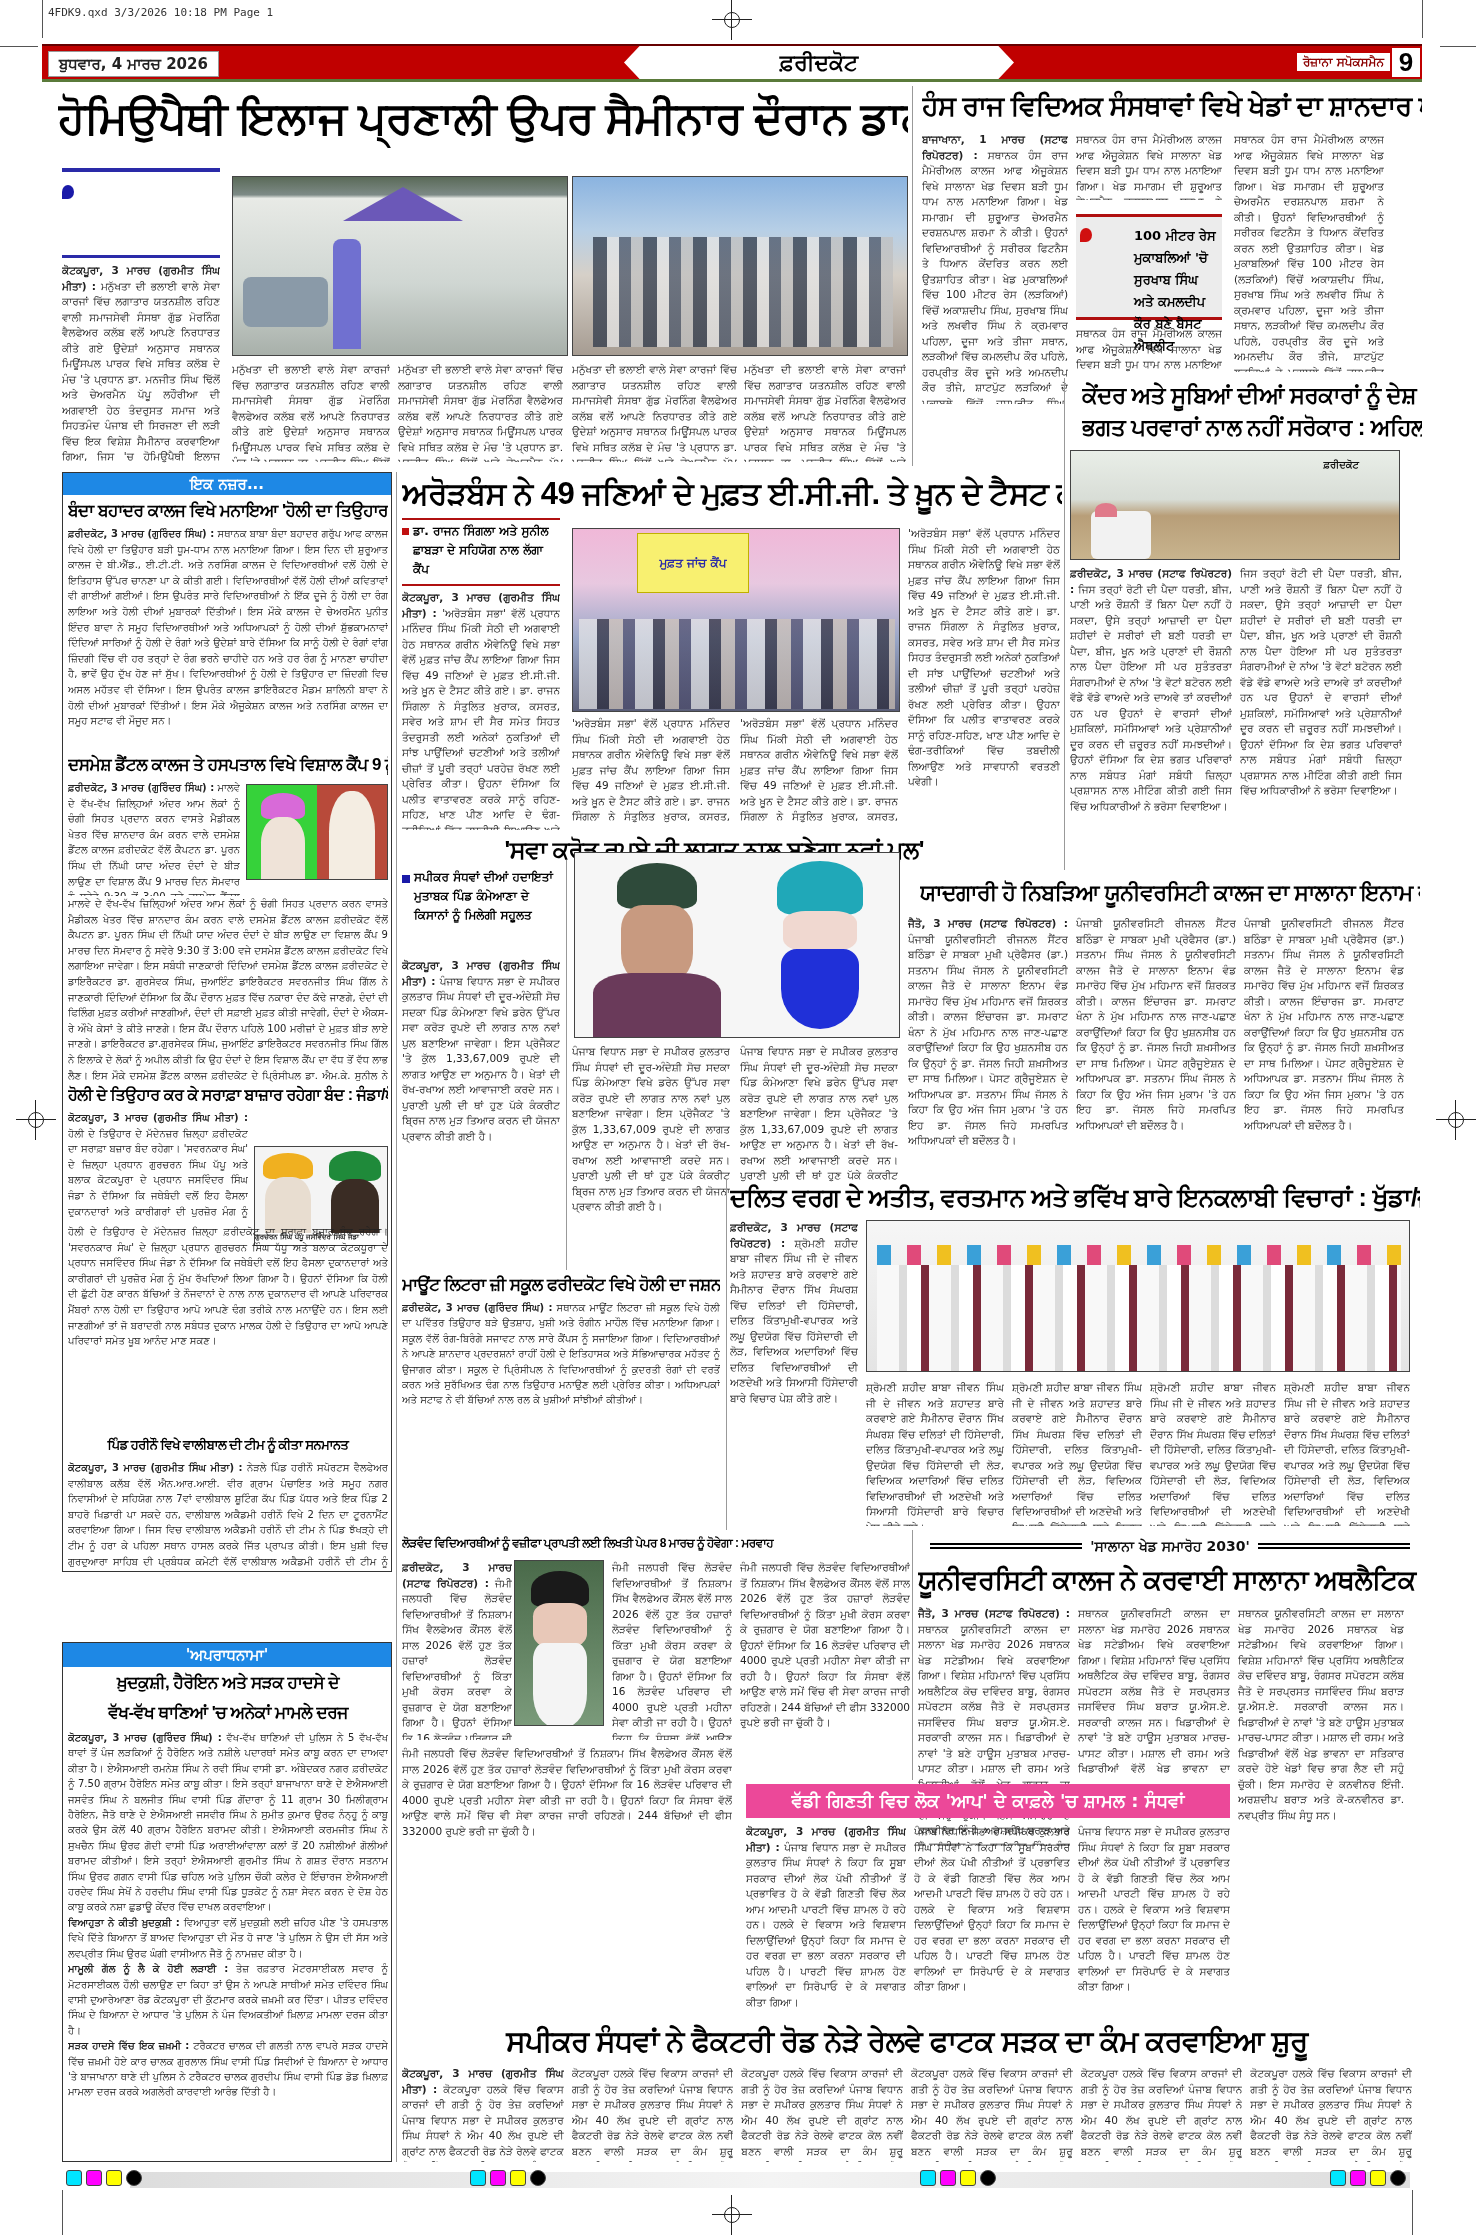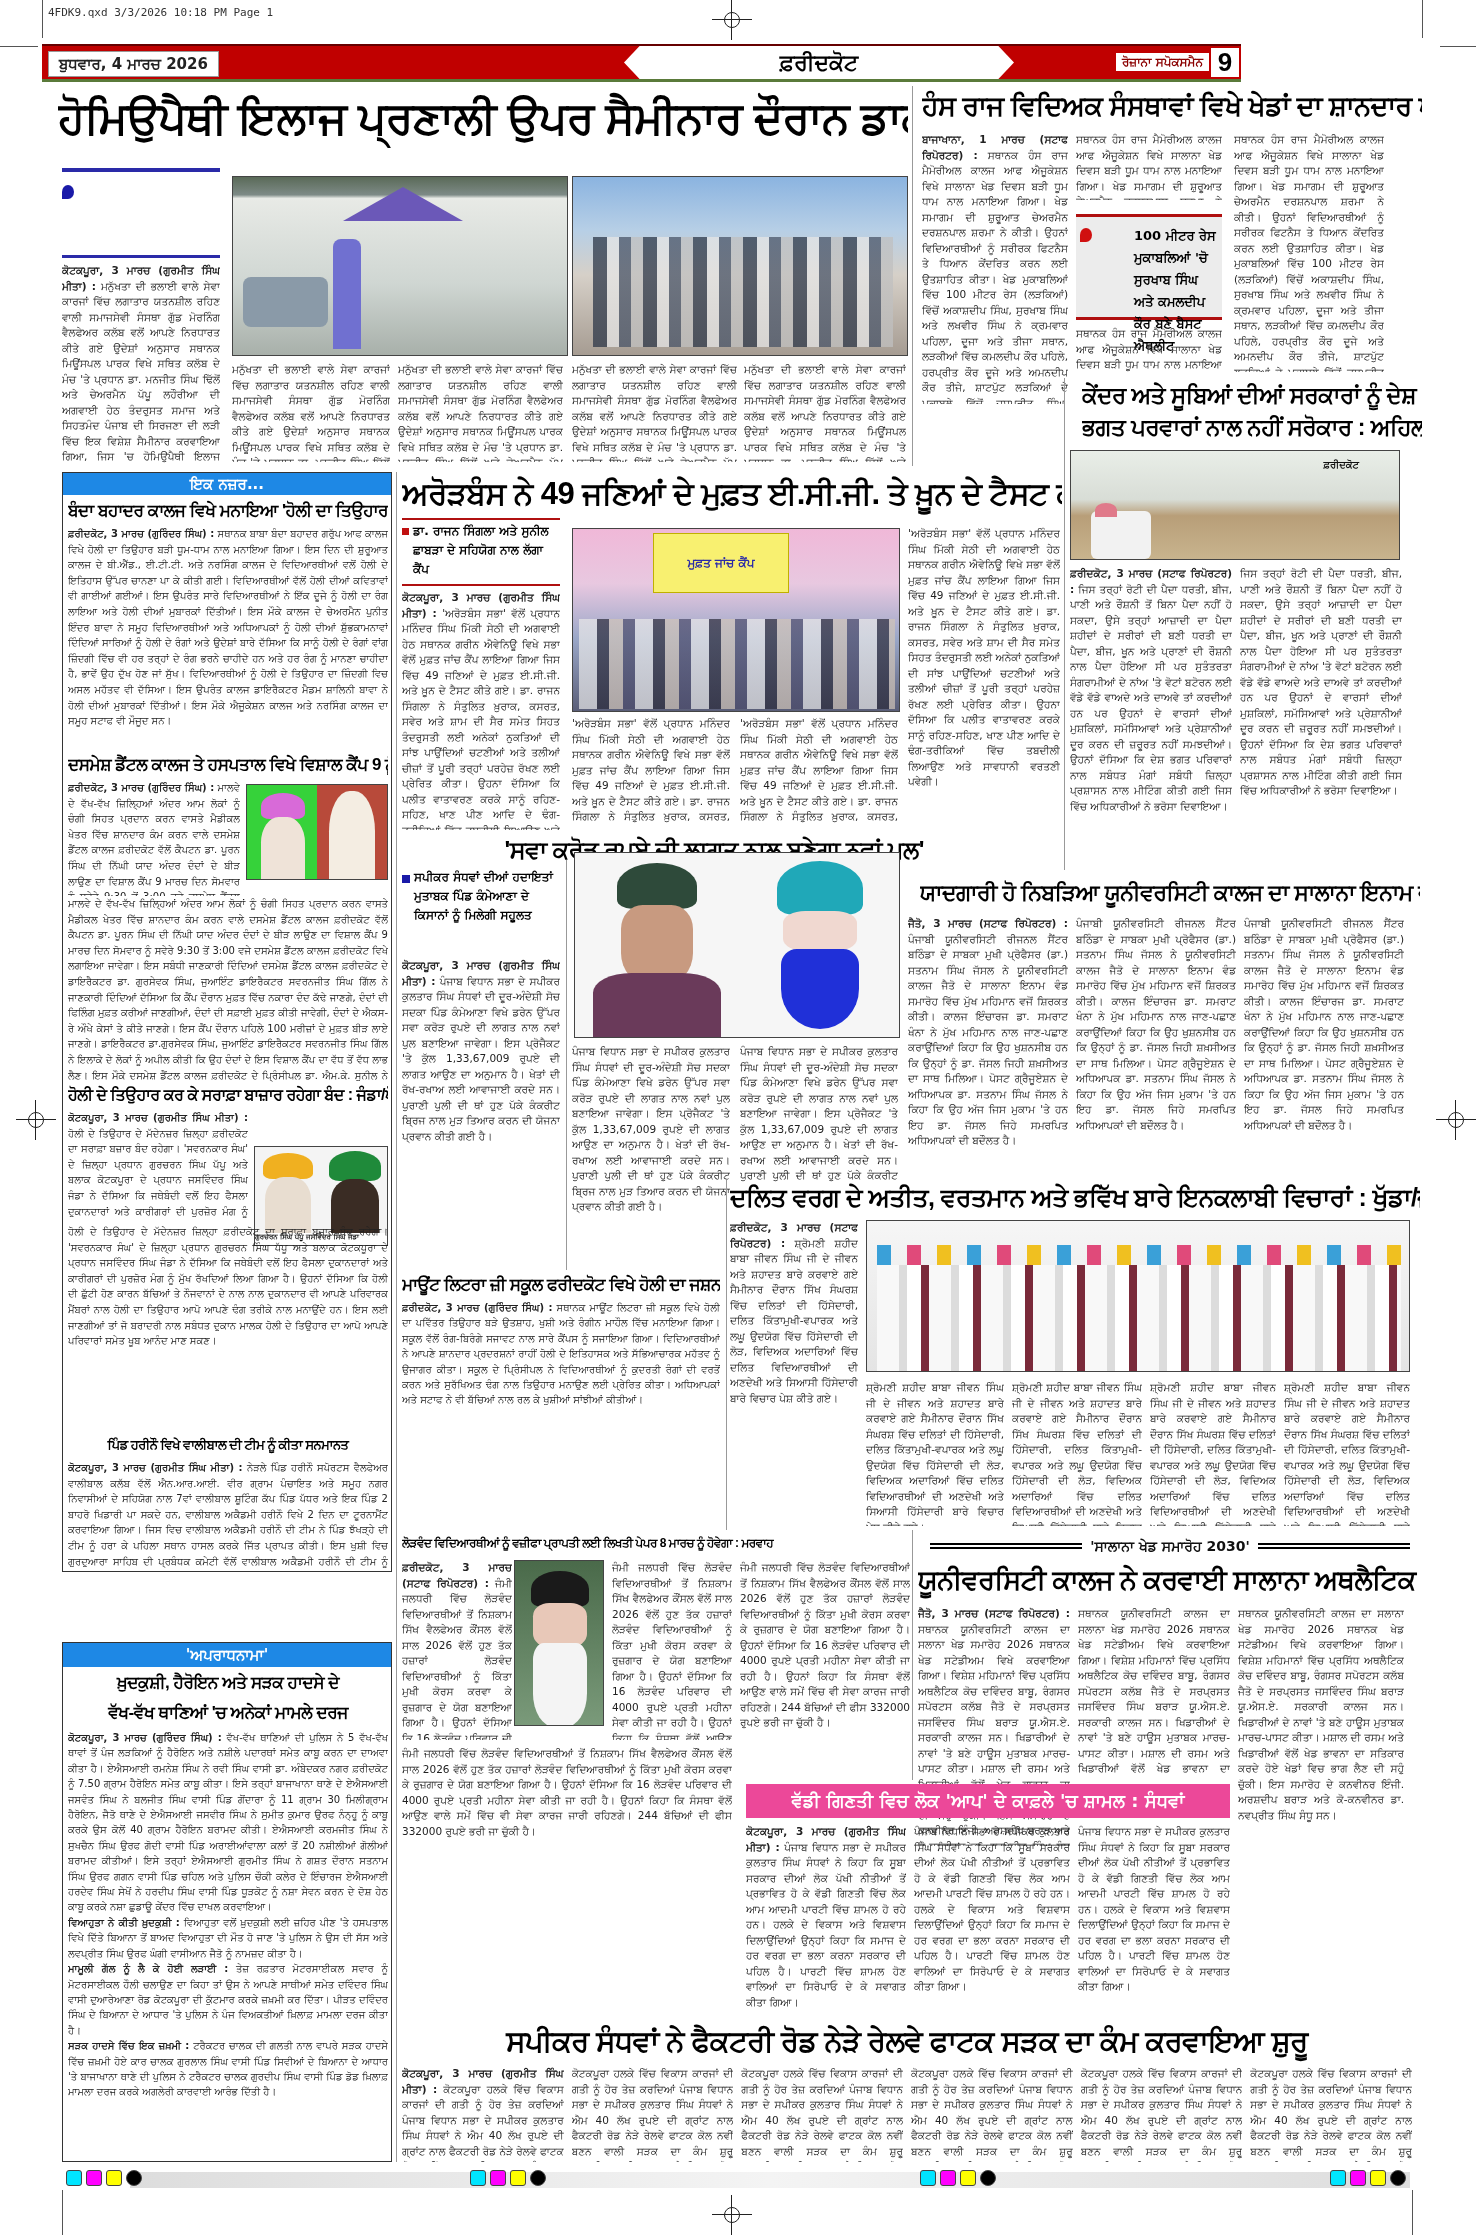--- a/index.html
+++ b/index.html
@@ -7,21 +7,21 @@
   body { font-family: "DejaVu Sans", sans-serif; color: #111; position: relative; }
   .abs { position: absolute; }
   .slug { left: 48px; top: 6px; font-family: "DejaVu Sans Mono", monospace; font-size: 11px; color: #333; }
   .reg { width: 40px; height: 40px; }
   .reg .h { position:absolute; left:0; top:19px; width:40px; height:1px; background:#222; }
   .reg .v { position:absolute; left:19px; top:0; width:1px; height:40px; background:#222; }
   .reg .c { position:absolute; left:12px; top:12px; width:16px; height:16px; border:1px solid #222; border-radius:50%; }
   .trim-v { width:1px; background:#555; }
   .trim-h { height:1px; background:#555; }
 
-  .masthead { left: 42px; top: 44px; width: 1199px; height: 38px; background: #c00000; border-top: 2px solid #600; border-bottom: 3px solid #5a7a3a; }
+  .masthead { left: 42px; top: 44px; width: 1380px; height: 38px; background: #c00000; border-top: 2px solid #600; border-bottom: 3px solid #5a7a3a; }
   .mh-date { position:absolute; left: 6px; top: 5px; background: #fff; border: 1px solid #999; padding: 3px 10px; font-size: 15px; font-weight: bold; color: #222; }
   .mh-center { position:absolute; left: 582px; top: 0; width: 390px; height: 33px; background:#fff; clip-path: polygon(0 50%, 4% 0, 96% 0, 100% 50%, 96% 100%, 4% 100%); display:flex; align-items:center; justify-content:center; font-size: 22px; font-weight: bold; color:#000; }
   .mh-brand { position:absolute; right: 32px; top: 7px; background: #fff; font-size: 12px; font-weight: bold; padding: 2px 6px; color:#8b0000; }
   .mh-page { position:absolute; right: 2px; top: 2px; width: 28px; height: 29px; background:#fff; color:#000; font-size: 26px; font-weight: 900; display:flex; align-items:center; justify-content:center; font-family:"Liberation Sans", sans-serif; }
 
   .headline { font-family: "Liberation Sans", sans-serif; font-weight: bold; color: #000; letter-spacing: -0.5px; white-space: nowrap; overflow: hidden; }
   .sub { font-weight: bold; color:#000; }
   .body-text { font-size: 10.5px; line-height: 15.5px; color: #222; text-align: justify; overflow: hidden; }
   .col-rule { width: 1px; background: #999; }
   .photo { overflow: hidden; border: 1px solid #444; }
@@ -186,21 +186,21 @@
 <div class="abs" style="left:402px; top:522px; width:158px; height:60px; display:flex; gap:4px;">
   <span style="width:7px; height:7px; background:#c01010; margin-top:6px; flex:none;"></span>
   <div class="sub" style="font-size:12px; line-height:19px;">ਡਾ. ਰਾਜਨ ਸਿੰਗਲਾ ਅਤੇ ਸੁਨੀਲ ਛਾਬੜਾ ਦੇ ਸਹਿਯੋਗ ਨਾਲ ਲੱਗਾ ਕੈਂਪ</div>
 </div>
 <div class="abs" style="left:402px; top:584px; width:158px; height:2px; background:#b01010;"></div>
 <div class="abs body-text" style="left:402px; top:590px; width:158px; height:240px;">
   <b>ਕੋਟਕਪੂਰਾ, 3 ਮਾਰਚ (ਗੁਰਮੀਤ ਸਿੰਘ ਮੀਤਾ) :</b>
   <span>'ਅਰੋੜਬੰਸ ਸਭਾ' ਵੱਲੋਂ ਪ੍ਰਧਾਨ ਮਨਿੰਦਰ ਸਿੰਘ ਮਿੱਕੀ ਸੇਠੀ ਦੀ ਅਗਵਾਈ ਹੇਠ ਸਥਾਨਕ ਗਰੀਨ ਐਵੇਨਿਊ ਵਿਖੇ ਸਭਾ ਵੱਲੋਂ ਮੁਫ਼ਤ ਜਾਂਚ ਕੈਂਪ ਲਾਇਆ ਗਿਆ ਜਿਸ ਵਿੱਚ 49 ਜਣਿਆਂ ਦੇ ਮੁਫ਼ਤ ਈ.ਸੀ.ਜੀ. ਅਤੇ ਖ਼ੂਨ ਦੇ ਟੈਸਟ ਕੀਤੇ ਗਏ। ਡਾ. ਰਾਜਨ ਸਿੰਗਲਾ ਨੇ ਸੰਤੁਲਿਤ ਖ਼ੁਰਾਕ, ਕਸਰਤ, ਸਵੇਰ ਅਤੇ ਸ਼ਾਮ ਦੀ ਸੈਰ ਸਮੇਤ ਸਿਹਤ ਤੰਦਰੁਸਤੀ ਲਈ ਅਨੇਕਾਂ ਨੁਕਤਿਆਂ ਦੀ ਸਾਂਝ ਪਾਉਂਦਿਆਂ ਚਟਣੀਆਂ ਅਤੇ ਤਲੀਆਂ ਚੀਜ਼ਾਂ ਤੋਂ ਪੂਰੀ ਤਰ੍ਹਾਂ ਪਰਹੇਜ਼ ਰੱਖਣ ਲਈ ਪ੍ਰੇਰਿਤ ਕੀਤਾ। ਉਹਨਾ ਦੱਸਿਆ ਕਿ ਪਲੀਤ ਵਾਤਾਵਰਣ ਕਰਕੇ ਸਾਨੂੰ ਰਹਿਣ-ਸਹਿਣ, ਖਾਣ ਪੀਣ ਆਦਿ ਦੇ ਢੰਗ-ਤਰੀਕਿਆਂ ਵਿੱਚ ਤਬਦੀਲੀ ਲਿਆਉਣ ਅਤੇ ਸਾਵਧਾਨੀ ਵਰਤਣੀ ਪਵੇਗੀ।</span>
 </div>
 <div class="abs photo" style="left:572px; top:528px; width:328px; height:184px; background:linear-gradient(180deg,#f0b8d8 0,#e8c8e0 30%,#9aa7c8 60%,#5a5e78 100%);">
-  <div style="position:absolute; left:80px; top:4px; width:136px; height:60px; background:#f8f070; border:1px solid #c0b000; display:flex; align-items:center; justify-content:center; font-size:12px; font-weight:bold; color:#2a2aa8;">ਮੁਫ਼ਤ ਜਾਂਚ ਕੈਂਪ</div>
+  <div style="position:absolute; left:64px; top:4px; width:112px; height:60px; background:#f8f070; border:1px solid #c0b000; display:flex; align-items:center; justify-content:center; font-size:12px; font-weight:bold; color:#2a2aa8;">ਮੁਫ਼ਤ ਜਾਂਚ ਕੈਂਪ</div>
   <div style="position:absolute; left:6px; top:90px; width:316px; height:90px; background:repeating-linear-gradient(90deg,#e8e8e8 0 18px,#2a2a3a 18px 30px,#d0c4b8 30px 44px,#4a4a6a 44px 56px); opacity:0.7;"></div>
 </div>
 <div class="abs body-text" style="left:572px; top:716px; width:158px; height:110px;"><span>'ਅਰੋੜਬੰਸ ਸਭਾ' ਵੱਲੋਂ ਪ੍ਰਧਾਨ ਮਨਿੰਦਰ ਸਿੰਘ ਮਿੱਕੀ ਸੇਠੀ ਦੀ ਅਗਵਾਈ ਹੇਠ ਸਥਾਨਕ ਗਰੀਨ ਐਵੇਨਿਊ ਵਿਖੇ ਸਭਾ ਵੱਲੋਂ ਮੁਫ਼ਤ ਜਾਂਚ ਕੈਂਪ ਲਾਇਆ ਗਿਆ ਜਿਸ ਵਿੱਚ 49 ਜਣਿਆਂ ਦੇ ਮੁਫ਼ਤ ਈ.ਸੀ.ਜੀ. ਅਤੇ ਖ਼ੂਨ ਦੇ ਟੈਸਟ ਕੀਤੇ ਗਏ। ਡਾ. ਰਾਜਨ ਸਿੰਗਲਾ ਨੇ ਸੰਤੁਲਿਤ ਖ਼ੁਰਾਕ, ਕਸਰਤ, ਸਵੇਰ ਅਤੇ ਸ਼ਾਮ ਦੀ ਸੈਰ ਸਮੇਤ ਸਿਹਤ ਤੰਦਰੁਸਤੀ ਲਈ ਅਨੇਕਾਂ ਨੁਕਤਿਆਂ ਦੀ ਸਾਂਝ ਪਾਉਂਦਿਆਂ ਚਟਣੀਆਂ ਅਤੇ ਤਲੀਆਂ ਚੀਜ਼ਾਂ ਤੋਂ ਪੂਰੀ ਤਰ੍ਹਾਂ ਪਰਹੇਜ਼ ਰੱਖਣ ਲਈ ਪ੍ਰੇਰਿਤ ਕੀਤਾ। ਉਹਨਾ ਦੱਸਿਆ ਕਿ ਪਲੀਤ ਵਾਤਾਵਰਣ ਕਰਕੇ ਸਾਨੂੰ ਰਹਿਣ-ਸਹਿਣ, ਖਾਣ ਪੀਣ ਆਦਿ ਦੇ ਢੰਗ-ਤਰੀਕਿਆਂ ਵਿੱਚ ਤਬਦੀਲੀ ਲਿਆਉਣ ਅਤੇ ਸਾਵਧਾਨੀ ਵਰਤਣੀ ਪਵੇਗੀ।</span></div>
 <div class="abs body-text" style="left:740px; top:716px; width:158px; height:110px;"><span>'ਅਰੋੜਬੰਸ ਸਭਾ' ਵੱਲੋਂ ਪ੍ਰਧਾਨ ਮਨਿੰਦਰ ਸਿੰਘ ਮਿੱਕੀ ਸੇਠੀ ਦੀ ਅਗਵਾਈ ਹੇਠ ਸਥਾਨਕ ਗਰੀਨ ਐਵੇਨਿਊ ਵਿਖੇ ਸਭਾ ਵੱਲੋਂ ਮੁਫ਼ਤ ਜਾਂਚ ਕੈਂਪ ਲਾਇਆ ਗਿਆ ਜਿਸ ਵਿੱਚ 49 ਜਣਿਆਂ ਦੇ ਮੁਫ਼ਤ ਈ.ਸੀ.ਜੀ. ਅਤੇ ਖ਼ੂਨ ਦੇ ਟੈਸਟ ਕੀਤੇ ਗਏ। ਡਾ. ਰਾਜਨ ਸਿੰਗਲਾ ਨੇ ਸੰਤੁਲਿਤ ਖ਼ੁਰਾਕ, ਕਸਰਤ, ਸਵੇਰ ਅਤੇ ਸ਼ਾਮ ਦੀ ਸੈਰ ਸਮੇਤ ਸਿਹਤ ਤੰਦਰੁਸਤੀ ਲਈ ਅਨੇਕਾਂ ਨੁਕਤਿਆਂ ਦੀ ਸਾਂਝ ਪਾਉਂਦਿਆਂ ਚਟਣੀਆਂ ਅਤੇ ਤਲੀਆਂ ਚੀਜ਼ਾਂ ਤੋਂ ਪੂਰੀ ਤਰ੍ਹਾਂ ਪਰਹੇਜ਼ ਰੱਖਣ ਲਈ ਪ੍ਰੇਰਿਤ ਕੀਤਾ। ਉਹਨਾ ਦੱਸਿਆ ਕਿ ਪਲੀਤ ਵਾਤਾਵਰਣ ਕਰਕੇ ਸਾਨੂੰ ਰਹਿਣ-ਸਹਿਣ, ਖਾਣ ਪੀਣ ਆਦਿ ਦੇ ਢੰਗ-ਤਰੀਕਿਆਂ ਵਿੱਚ ਤਬਦੀਲੀ ਲਿਆਉਣ ਅਤੇ ਸਾਵਧਾਨੀ ਵਰਤਣੀ ਪਵੇਗੀ।</span></div>
 <div class="abs body-text" style="left:908px; top:526px; width:152px; height:300px;"><span>'ਅਰੋੜਬੰਸ ਸਭਾ' ਵੱਲੋਂ ਪ੍ਰਧਾਨ ਮਨਿੰਦਰ ਸਿੰਘ ਮਿੱਕੀ ਸੇਠੀ ਦੀ ਅਗਵਾਈ ਹੇਠ ਸਥਾਨਕ ਗਰੀਨ ਐਵੇਨਿਊ ਵਿਖੇ ਸਭਾ ਵੱਲੋਂ ਮੁਫ਼ਤ ਜਾਂਚ ਕੈਂਪ ਲਾਇਆ ਗਿਆ ਜਿਸ ਵਿੱਚ 49 ਜਣਿਆਂ ਦੇ ਮੁਫ਼ਤ ਈ.ਸੀ.ਜੀ. ਅਤੇ ਖ਼ੂਨ ਦੇ ਟੈਸਟ ਕੀਤੇ ਗਏ। ਡਾ. ਰਾਜਨ ਸਿੰਗਲਾ ਨੇ ਸੰਤੁਲਿਤ ਖ਼ੁਰਾਕ, ਕਸਰਤ, ਸਵੇਰ ਅਤੇ ਸ਼ਾਮ ਦੀ ਸੈਰ ਸਮੇਤ ਸਿਹਤ ਤੰਦਰੁਸਤੀ ਲਈ ਅਨੇਕਾਂ ਨੁਕਤਿਆਂ ਦੀ ਸਾਂਝ ਪਾਉਂਦਿਆਂ ਚਟਣੀਆਂ ਅਤੇ ਤਲੀਆਂ ਚੀਜ਼ਾਂ ਤੋਂ ਪੂਰੀ ਤਰ੍ਹਾਂ ਪਰਹੇਜ਼ ਰੱਖਣ ਲਈ ਪ੍ਰੇਰਿਤ ਕੀਤਾ। ਉਹਨਾ ਦੱਸਿਆ ਕਿ ਪਲੀਤ ਵਾਤਾਵਰਣ ਕਰਕੇ ਸਾਨੂੰ ਰਹਿਣ-ਸਹਿਣ, ਖਾਣ ਪੀਣ ਆਦਿ ਦੇ ਢੰਗ-ਤਰੀਕਿਆਂ ਵਿੱਚ ਤਬਦੀਲੀ ਲਿਆਉਣ ਅਤੇ ਸਾਵਧਾਨੀ ਵਰਤਣੀ ਪਵੇਗੀ।</span></div>
 
 <div class="abs headline" style="left:424px; top:832px; width:500px; font-size:24px; line-height:36px; text-align:right;">'ਸਵਾ ਕਰੋੜ ਰੁਪਏ ਦੀ ਲਾਗਤ ਨਾਲ ਬਣੇਗਾ ਨਵਾਂ ਪੁਲ'</div>
 <div class="abs" style="left:402px; top:868px; width:158px; height:86px; display:flex; gap:4px;">
   <span style="width:8px; height:8px; background:#1a1aa8; margin-top:7px; flex:none;"></span>
   <div class="sub" style="font-size:12px; line-height:19px;">ਸਪੀਕਰ ਸੰਧਵਾਂ ਦੀਆਂ ਹਦਾਇਤਾਂ ਮੁਤਾਬਕ ਪਿੰਡ ਕੰਮੇਆਣਾ ਦੇ ਕਿਸਾਨਾਂ ਨੂੰ ਮਿਲੇਗੀ ਸਹੂਲਤ</div>

